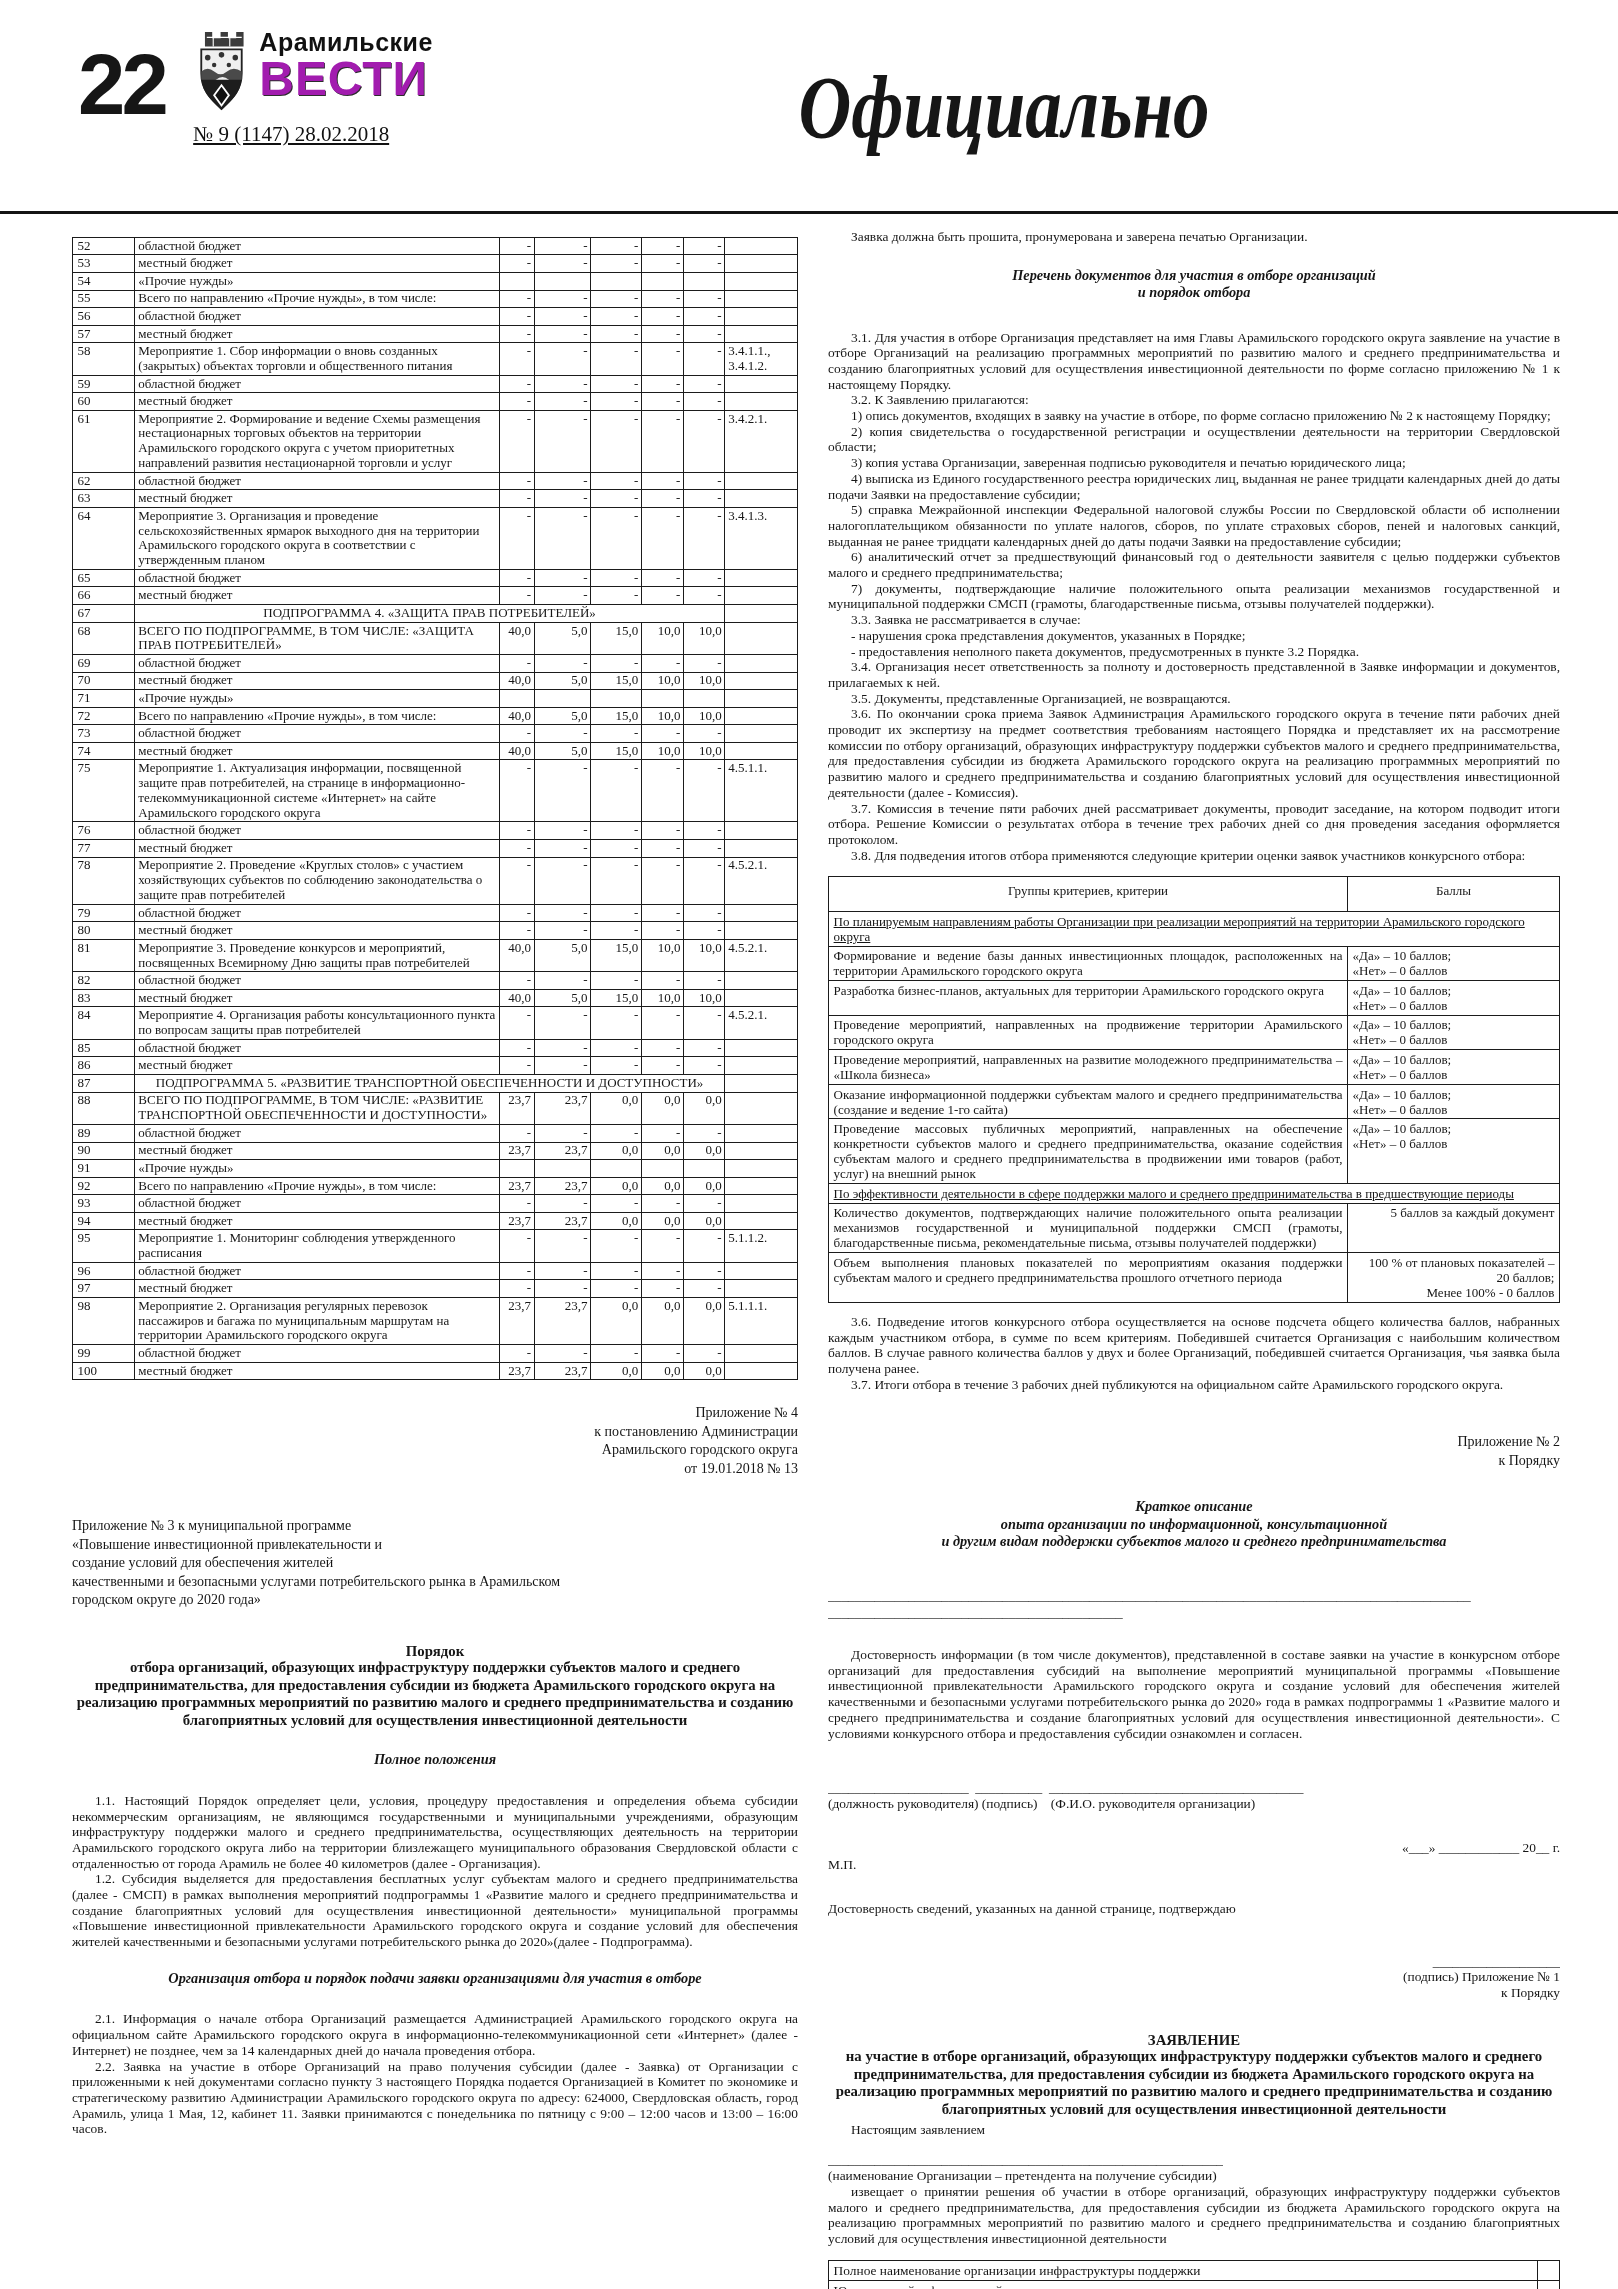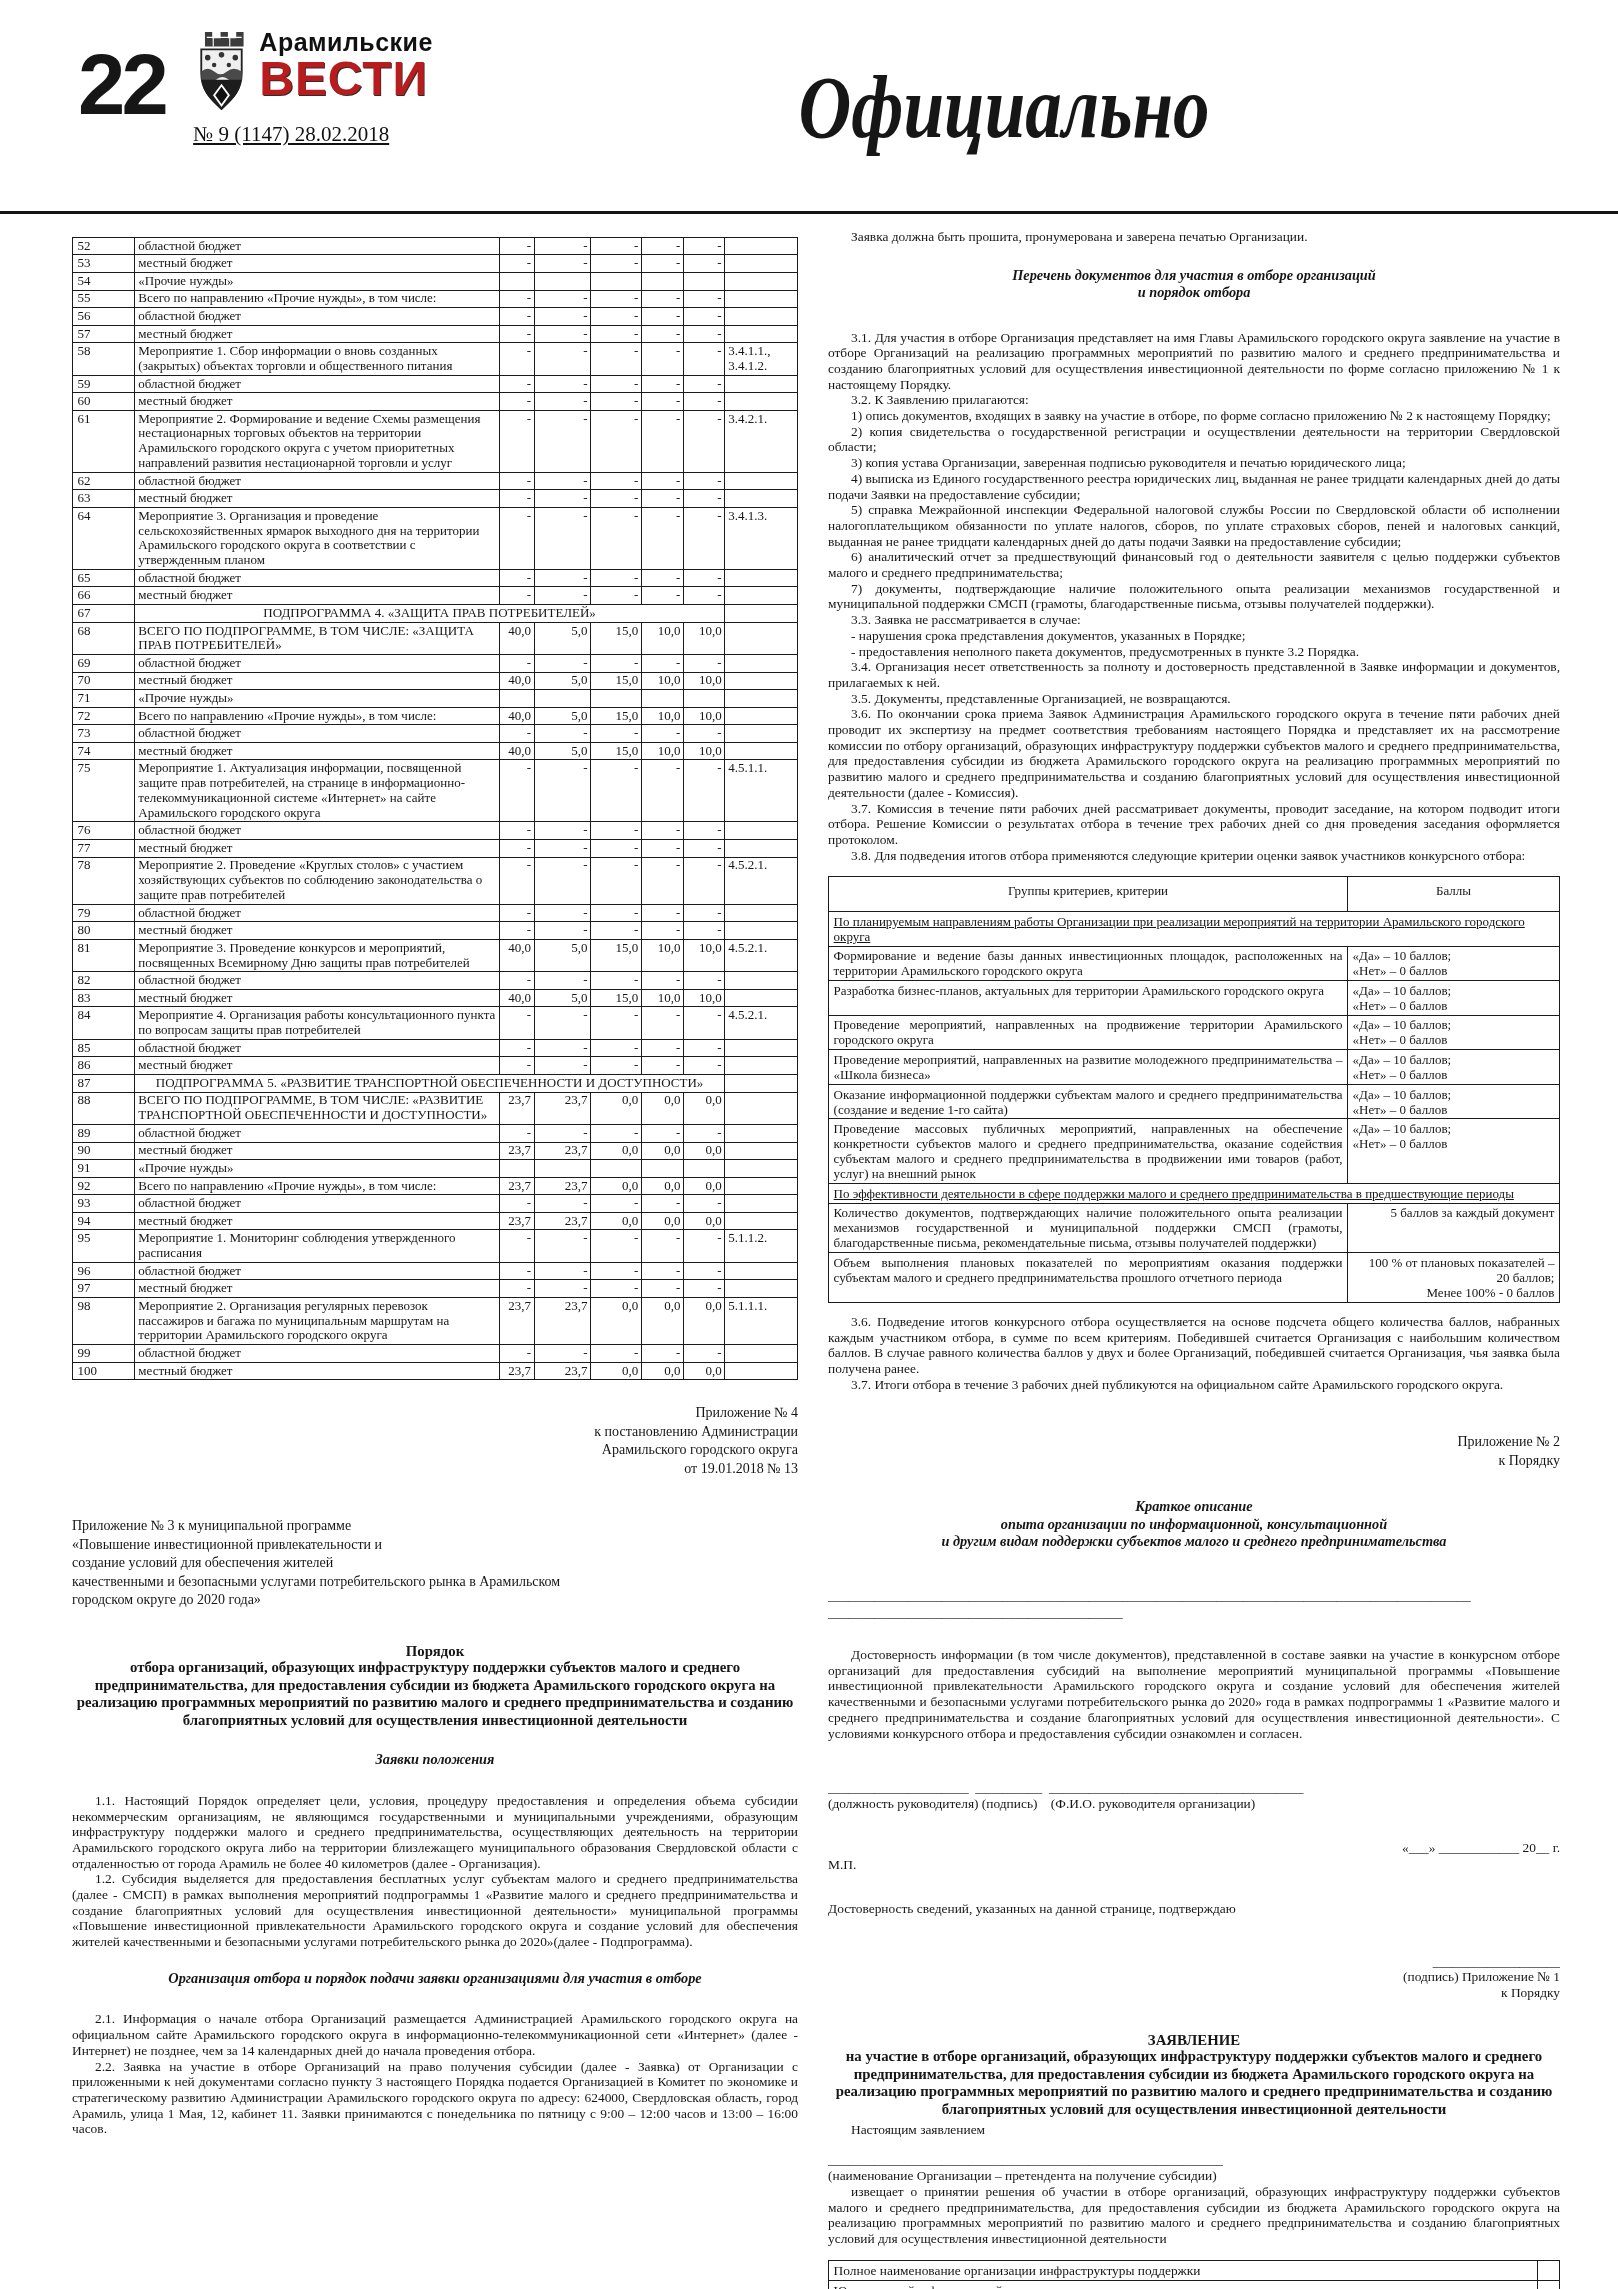--- a/index.html
+++ b/index.html
@@ -8,21 +8,21 @@
   
   .header{display:flex;align-items:flex-start;box-sizing:border-box;
           padding:28px 44px 0 78px;height:214px;border-bottom:3.7px solid #141414;}
   .pageno{font-family:"Liberation Sans",sans-serif;font-weight:bold;font-size:85px;
           line-height:.95;letter-spacing:-3.7px;margin-top:16.6px;}
   .brand{margin-left:28px;}
   .brand-row{display:flex;align-items:flex-start;}
   .crest{margin-top:1.8px;}
   .brand-words{margin-left:9.2px;font-family:"Liberation Sans",sans-serif;font-weight:bold;}
   .brand-top{font-size:25px;letter-spacing:0.5px;color:#111;}
-  .brand-main{font-size:48px;line-height:.92;color:#b91c1c;letter-spacing:0.9px;
+  .brand-main{font-size:48px;line-height:.92;color:#a21caf;letter-spacing:0.9px;
               text-shadow:0.9px 0.9px 0 #2d2d2d;}
   .issue{font-size:21px;font-weight:normal;font-family:"Liberation Serif",serif;
          margin-top:7.4px;color:#111;text-decoration:underline;}
   .section-title{flex:1;text-align:center;font-style:italic;font-weight:600;
                  font-size:89px;line-height:1;margin-top:35px;transform:scaleX(.82);}
   
   .content{display:flex;gap:30px;box-sizing:border-box;padding:14.8px 59px 0 72px;
            height:2076px;overflow:hidden;}
   .col-left{width:726px;flex:none;margin-top:8px;}
   .col-right{flex:1;min-width:0;}
@@ -624,21 +624,21 @@
         <div>Приложение № 3 к муниципальной программе</div>
         <div>«Повышение инвестиционной привлекательности и</div>
         <div>создание условий для обеспечения жителей</div>
         <div>качественными и безопасными услугами потребительского рынка в Арамильском</div>
         <div>городском округе до 2020 года»</div>
       </div>
 
       <div class="h-center poryadok-title">Порядок</div>
       <div class="h-center poryadok-sub">отбора организаций, образующих инфраструктуру поддержки субъектов малого и среднего предпринимательства, для предоставления субсидии из бюджета Арамильского городского округа на реализацию программных мероприятий по развитию малого и среднего предпринимательства и созданию благоприятных условий для осуществления инвестиционной деятельности</div>
 
-      <div class="h-italic gen-head">Заявки положения</div>
+      <div class="h-italic gen-head">Полное положения</div>
       <p>1.1. Настоящий Порядок определяет цели, условия, процедуру предоставления и определения объема субсидии некоммерческим организациям, не являющимся государственными и муниципальными учреждениями, образующим инфраструктуру поддержки малого и среднего предпринимательства, осуществляющих деятельность на территории Арамильского городского округа либо на территории близлежащего муниципального образования Свердловской области с отдаленностью от города Арамиль не более 40 километров (далее - Организация).</p>
       <p>1.2. Субсидия выделяется для предоставления бесплатных услуг субъектам малого и среднего предпринимательства (далее - СМСП) в рамках выполнения мероприятий подпрограммы 1 «Развитие малого и среднего предпринимательства и создание благоприятных условий для осуществления инвестиционной деятельности» муниципальной программы «Повышение инвестиционной привлекательности Арамильского городского округа и создание условий для обеспечения жителей качественными и безопасными услугами потребительского рынка до 2020»(далее - Подпрограмма).</p>
 
       <div class="h-italic org-head">Организация отбора и порядок подачи заявки организациями для участия в отборе</div>
       <p>2.1. Информация о начале отбора Организаций размещается Администрацией Арамильского городского округа на официальном сайте Арамильского городского округа в информационно-телекоммуникационной сети «Интернет» (далее - Интернет) не позднее, чем за 14 календарных дней до начала проведения отбора.</p>
       <p>2.2. Заявка на участие в отборе Организаций на право получения субсидии (далее - Заявка) от Организации с приложенными к ней документами согласно пункту 3 настоящего Порядка подается Организацией в Комитет по экономике и стратегическому развитию Администрации Арамильского городского округа по адресу: 624000, Свердловская область, город Арамиль, улица 1 Мая, 12, кабинет 11. Заявки принимаются с понедельника по пятницу с 9:00 – 12:00 часов и 13:00 – 16:00 часов.</p>
     </div>
 
     <div class="col-right">
       <p>Заявка должна быть прошита, пронумерована и заверена печатью Организации.</p>

